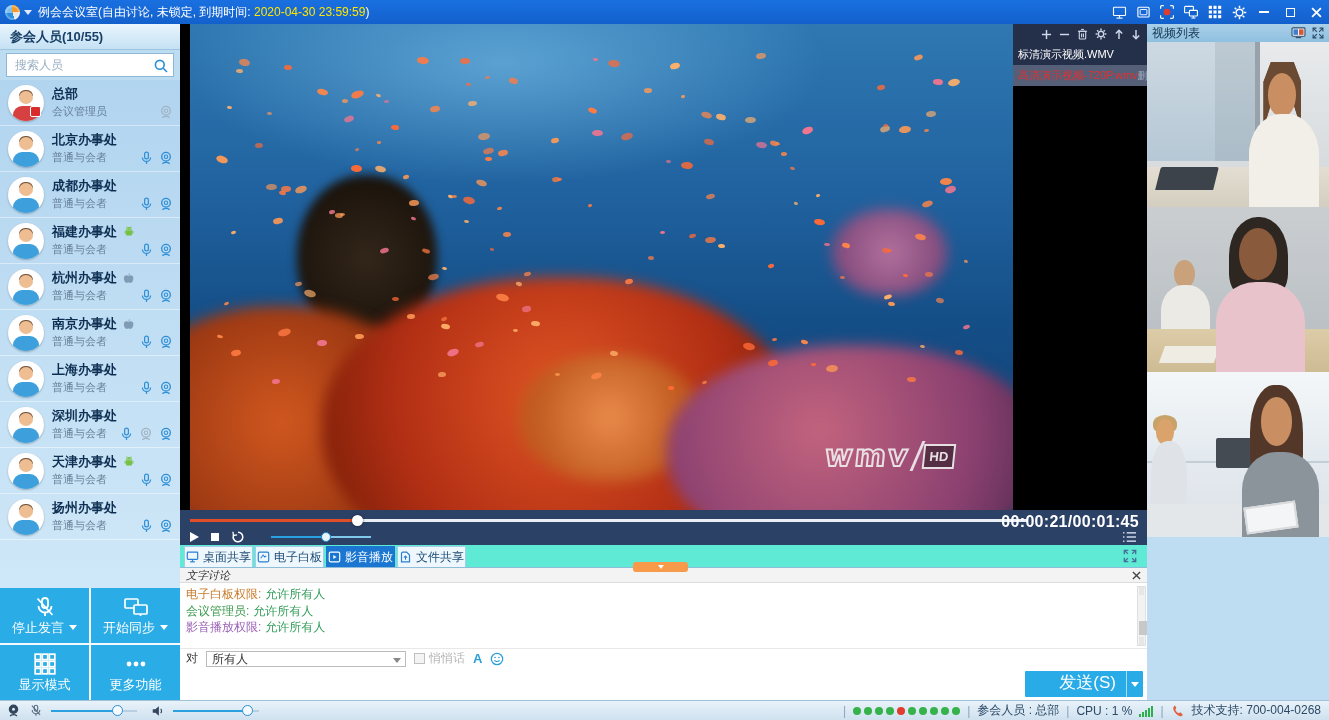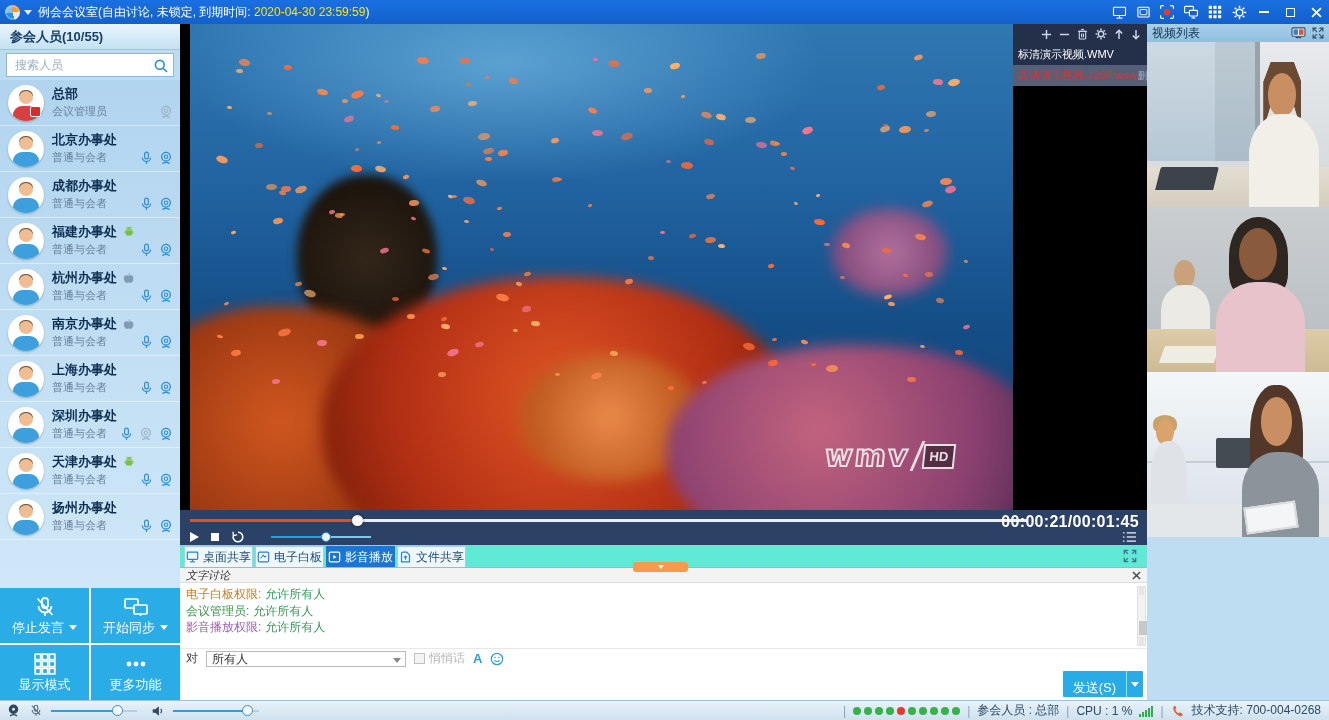--- a/index.html
+++ b/index.html
@@ -104,21 +104,21 @@
   .chat-scroll .thumb{position:absolute;left:1px;right:1px;top:34px;height:14px;background:#c8c8c8;}
   .chat-scroll .arr{position:absolute;left:1px;right:1px;height:8px;background:#e6e6e6;}
   .chat-tools{height:20px;display:flex;align-items:center;gap:8px;padding:0 6px;border-top:1px solid #e8e8e8;}
   .to-lbl{color:#333;}
   .to-select{position:relative;width:200px;height:16px;border:1px solid #bbb;background:#fff;font-size:12px;color:#333;line-height:15px;padding-left:5px;}
   .to-select .dd-tri{position:absolute;right:4px;top:6px;border-top-color:#888;}
   .whisper{display:flex;align-items:center;gap:4px;color:#b5b5b5;}
   .chk{width:11px;height:11px;border:1px solid #c0c0c0;background:#f4f4f4;}
   .font-ico{color:#2a9fd8;font-weight:bold;font-size:13px;}
   .chat-input{position:relative;height:32px;}
-  .send-btn{position:absolute;right:4px;bottom:3px;height:26px;display:flex;align-items:flex-end;background:#29abe8;color:#fff;font-size:13px;cursor:pointer;border-radius:1px;}
+  .send-btn{position:absolute;right:4px;bottom:3px;height:26px;display:flex;align-items:flex-start;background:#29abe8;color:#fff;font-size:17px;cursor:pointer;border-radius:1px;padding-left:24px;}
   .send-main{padding:0 10px;}
   .send-arrow{width:17px;height:100%;display:flex;align-items:center;justify-content:center;border-left:1px solid rgba(255,255,255,.6);}
 
   
   .rpanel{position:absolute;left:1147px;top:24px;width:182px;height:676px;background:#bedcf2;}
   .rp-head{height:18px;background:linear-gradient(180deg,#a9cfe9,#8fc0e0);display:flex;align-items:center;padding:0 5px;font-size:12px;color:#12344f;}
   .rp-head-icons{margin-left:auto;display:flex;gap:6px;align-items:center;}
   .thumb{position:relative;width:182px;height:165px;overflow:hidden;background:#cfd4d8;}
   .thumb .t-bg,.thumb .t-win,.thumb .t-table,.thumb .t-extra{position:absolute;}
   .thumb .person{position:absolute;}

